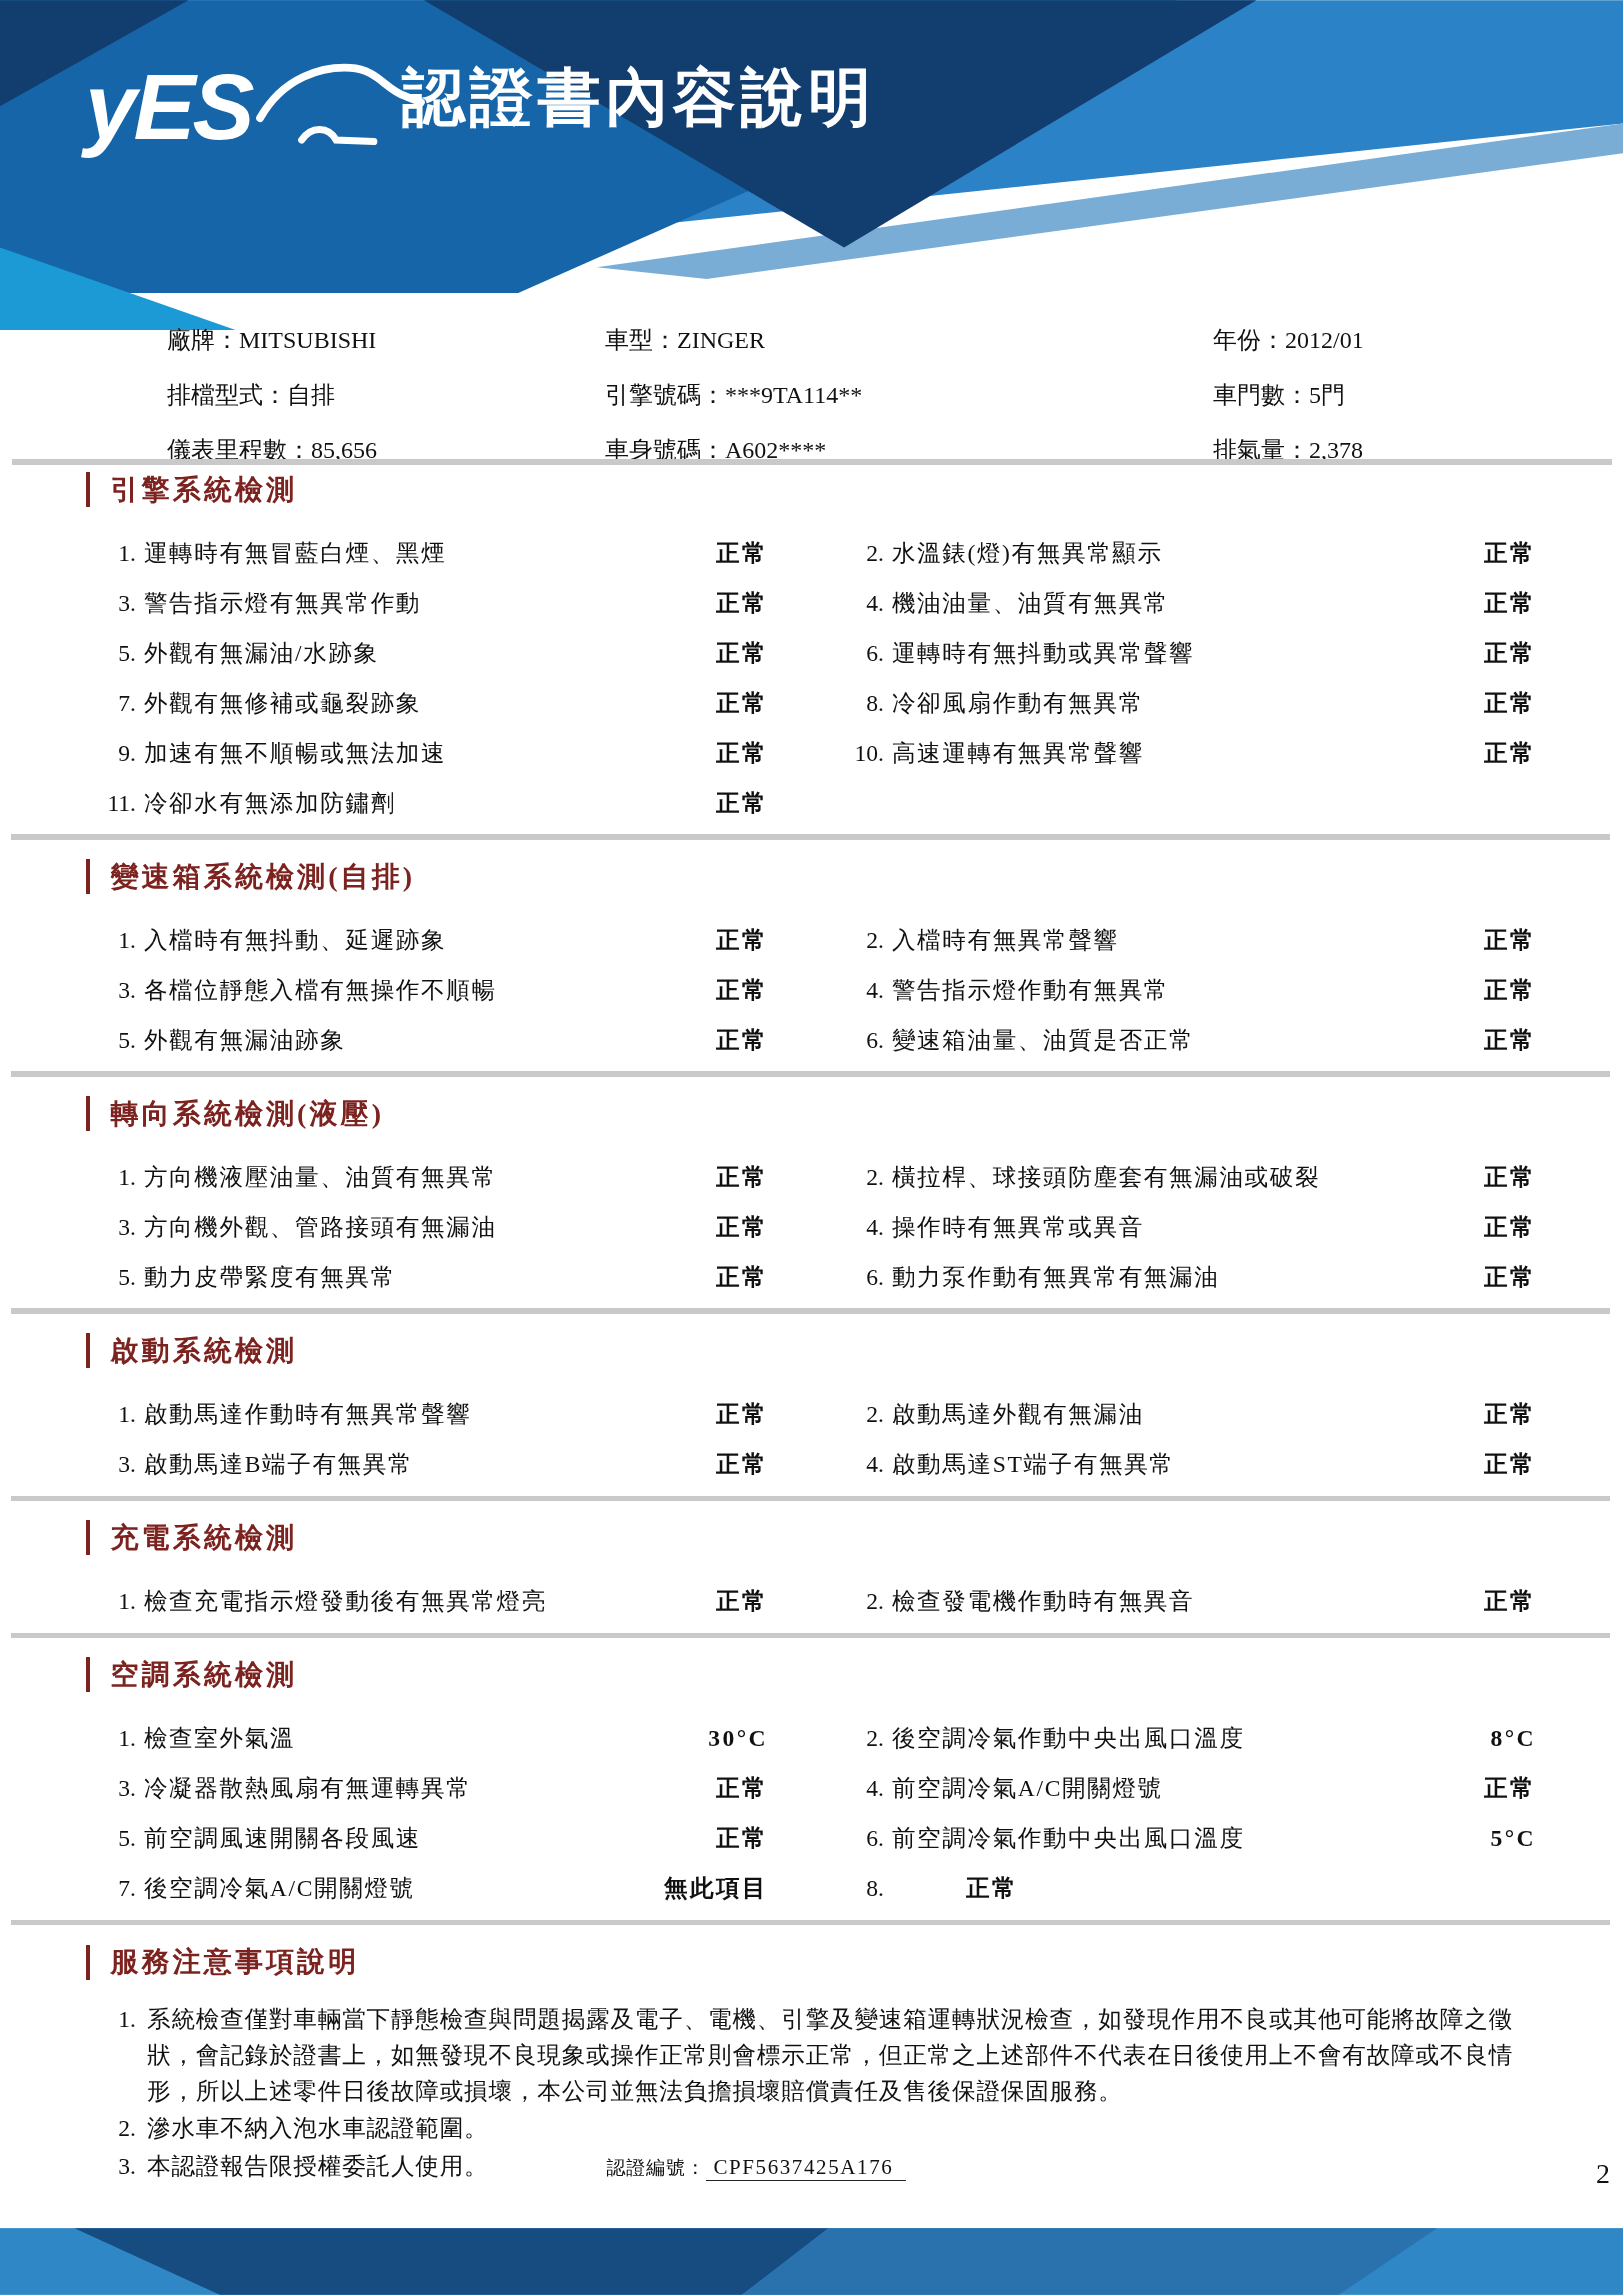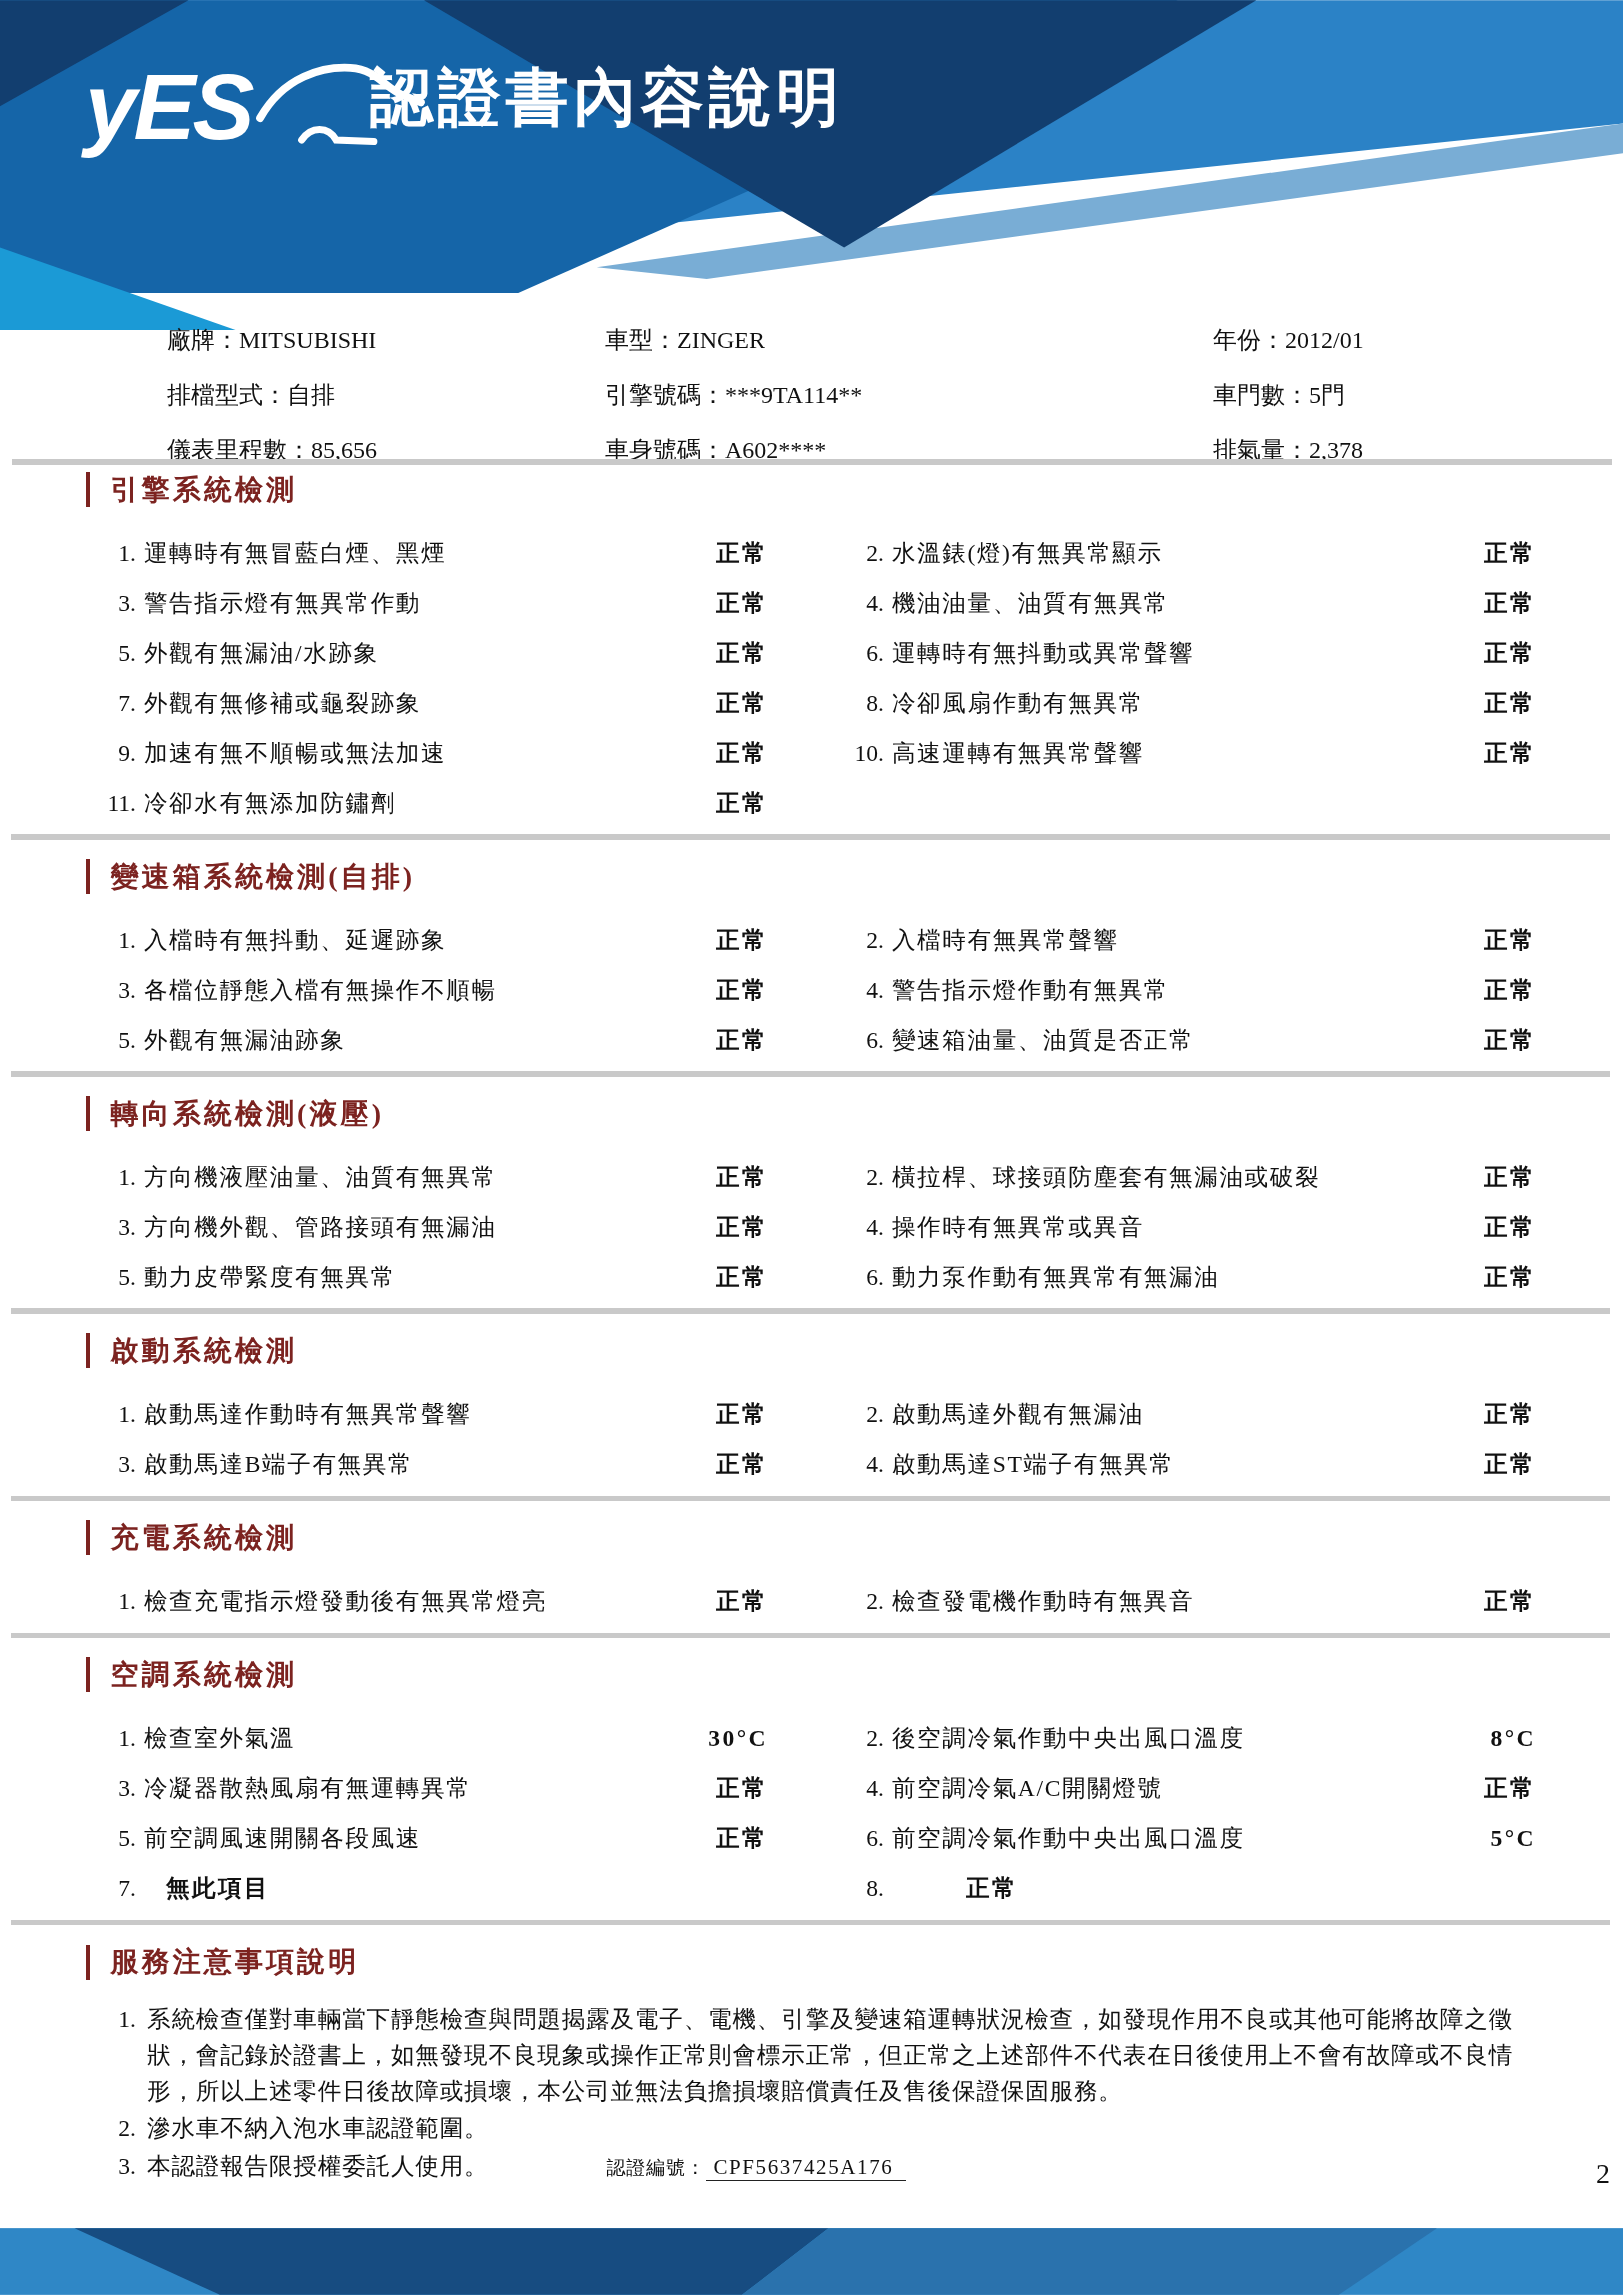--- a/index.html
+++ b/index.html
@@ -6,21 +6,21 @@
   .page{position:relative;width:1623px;height:2295px;background:#ffffff;overflow:hidden;
         font-family:"Liberation Serif","DejaVu Serif",serif;color:#111;padding-left:42px;}
   svg{display:block;}
   
   .header-bg{position:absolute;top:0;left:0;}
   .header{position:absolute;top:0;left:0;width:100%;height:338px;}
   .logo{position:absolute;left:85px;top:49px;display:flex;align-items:flex-end;}
   .logo-text{font-family:"Liberation Sans","DejaVu Sans",sans-serif;font-weight:bold;font-style:italic;
              font-size:93px;line-height:1;color:#ffffff;letter-spacing:-3.1px;}
   .logo-car{margin-left:4.7px;margin-bottom:3.1px;}
-  .doc-title{position:absolute;left:370px;top:55px;margin:0;font-family:"Liberation Sans","DejaVu Sans",sans-serif;
+  .doc-title{position:absolute;left:402px;top:55px;margin:0;font-family:"Liberation Sans","DejaVu Sans",sans-serif;
              font-size:63px;font-weight:bold;color:#ffffff;letter-spacing:4.7px;}
   
   .info{position:absolute;top:313px;left:0;width:100%;height:149px;}
   .info-col{position:absolute;top:0;}
   .info-row{height:55px;line-height:55px;font-size:24px;white-space:nowrap;}
   .divider{background:#c9c9c9;height:5.5px;}
   .info-divider{position:absolute;top:459px;left:11.8px;width:1600px;}
   
   #sections{position:absolute;top:470px;left:86px;width:1450px;}
   .sec-title-row{display:flex;align-items:center;height:39px;margin-bottom:19px;}
@@ -340,20 +340,21 @@
           </div>
           <div class="cell right">
             <span class="no">6.</span>
             <span class="txt">前空調冷氣作動中央出風口溫度</span>
             <span class="val">5°C</span>
           </div>
         </div>
         <div class="row">
           <div class="cell left">
             <span class="no">7.</span>
+            <span class="txt">後空調冷氣A/C開關燈號</span>
             <span class="val">無此項目</span>
           </div>
           <div class="cell right">
             <span class="no">8.</span>
             <span class="val">正常</span>
           </div>
         </div>
         <div class="divider sec-divider"></div>
       </div>
       <div class="section notes">

